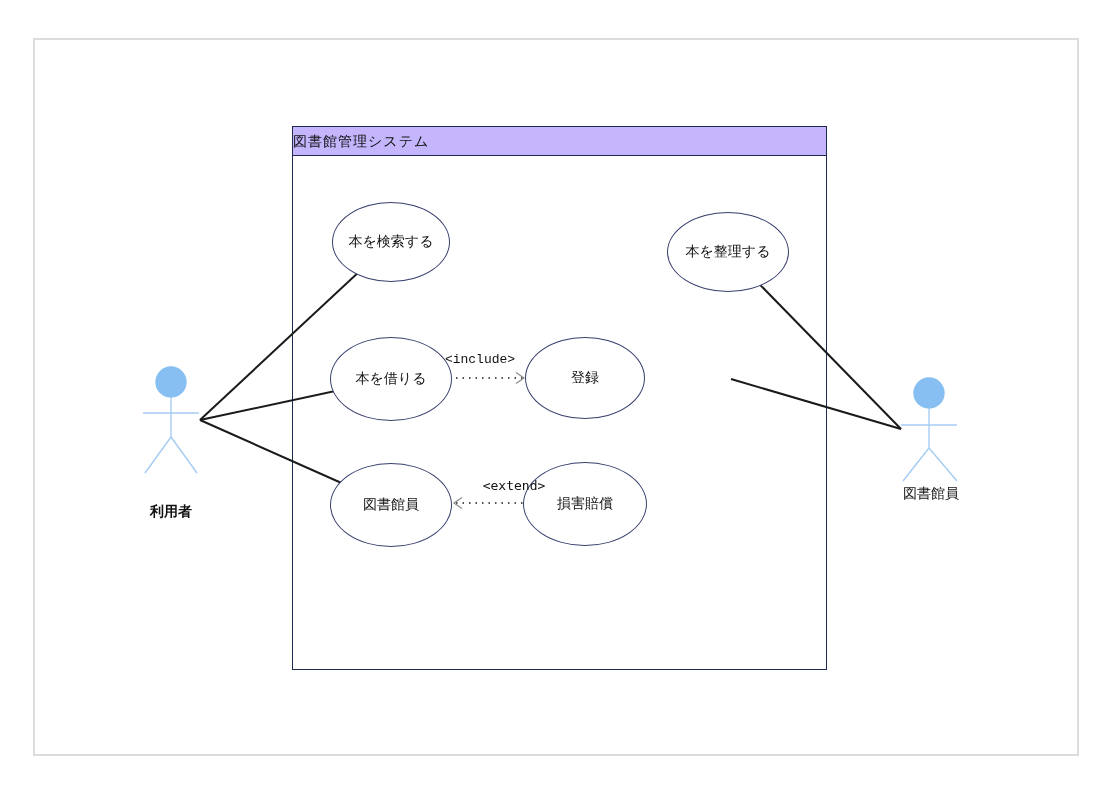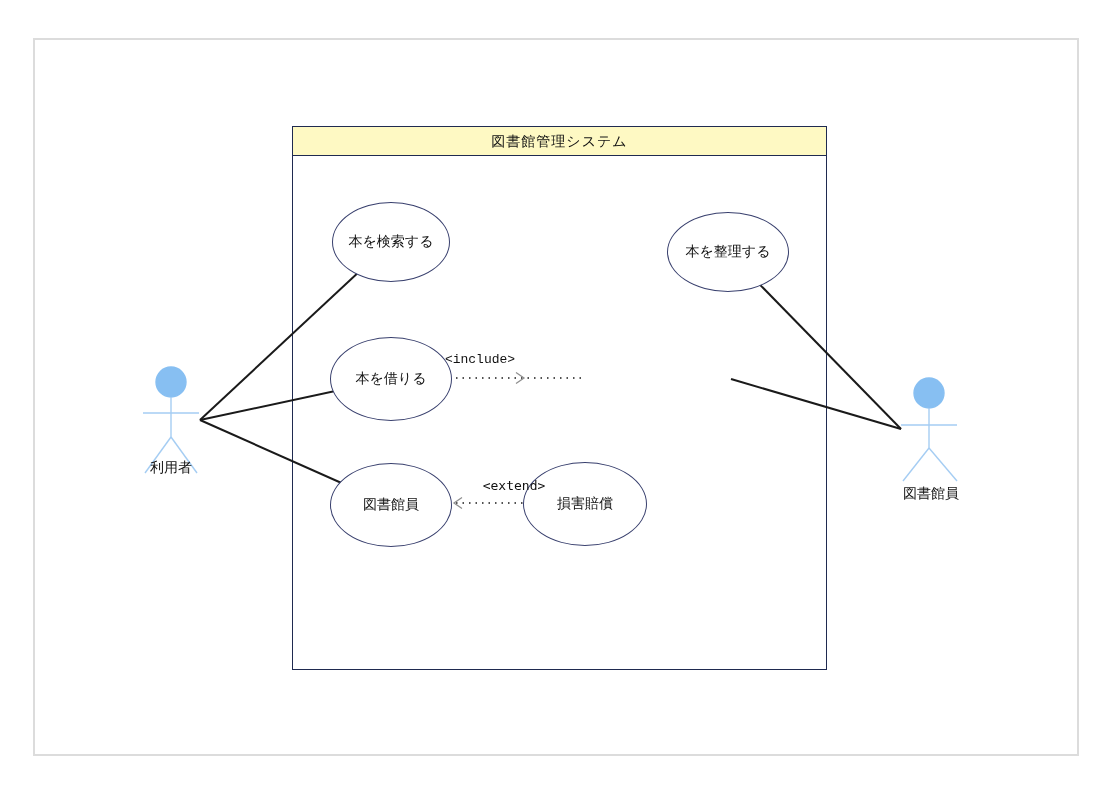--- a/index.html
+++ b/index.html
@@ -33,23 +33,23 @@
     width: 535px;
     height: 544px;
     border: 1px solid #1f2a50;
     box-sizing: border-box;
     background: #ffffff;
     z-index: 1;
   }
   .system-title {
     height: 28px;
     line-height: 28px;
-    background: #fef9c3;
+    background: #c4b5fd;
     border-bottom: 1px solid #1f2a50;
-    text-align: center;
+    text-align: left;
     font-size: 14px;
     color: #111111;
     letter-spacing: 1px;
   }
   svg.connector-layer {
     position: absolute;
     left: 0;
     top: 0;
     z-index: 2;
   }
@@ -84,21 +84,21 @@
   }
   .stereotype-label {
     position: absolute;
     transform: translate(-50%, -50%);
     font-family: "DejaVu Sans Mono", monospace;
     font-size: 13px;
     color: #111111;
     z-index: 4;
     white-space: nowrap;
   }
-  .actor-name-user      { left: 171px; top: 468px; }
+  .actor-name-user      { left: 171px; top: 512px; font-weight: bold; }
   .actor-name-librarian { left: 931px; top: 494px; text-align: center; }
   .include-label { left: 480px; top: 359px; font-family: Liberation Mono, monospace; }
   .extend-label  { left: 514px; top: 485px; }
 </style>
 </head>
 <body>
 
 <div class="canvas">
 
   <div class="page-frame"></div>
@@ -143,20 +143,21 @@
       <line x1="929" y1="408" x2="929" y2="448"></line>
       <line x1="901" y1="425" x2="957" y2="425"></line>
       <line x1="929" y1="448" x2="903" y2="481"></line>
       <line x1="929" y1="448" x2="957" y2="481"></line>
     </g>
   </svg>
 
   <div class="usecase uc-search">本を検索する</div>
   <div class="usecase uc-borrow">本を借りる</div>
   <div class="usecase uc-return">図書館員</div>
+  <div class="usecase uc-register">登録</div>
   <div class="usecase uc-damages">損害賠償</div>
   <div class="usecase uc-organize">本を整理する</div>
 
   <div class="free-label actor-name-user">利用者</div>
   <div class="free-label actor-name-librarian">図書館員</div>
 
   <div class="stereotype-label include-label">&lt;include&gt;</div>
   <div class="stereotype-label extend-label">&lt;extend&gt;</div>
 
 </div>

